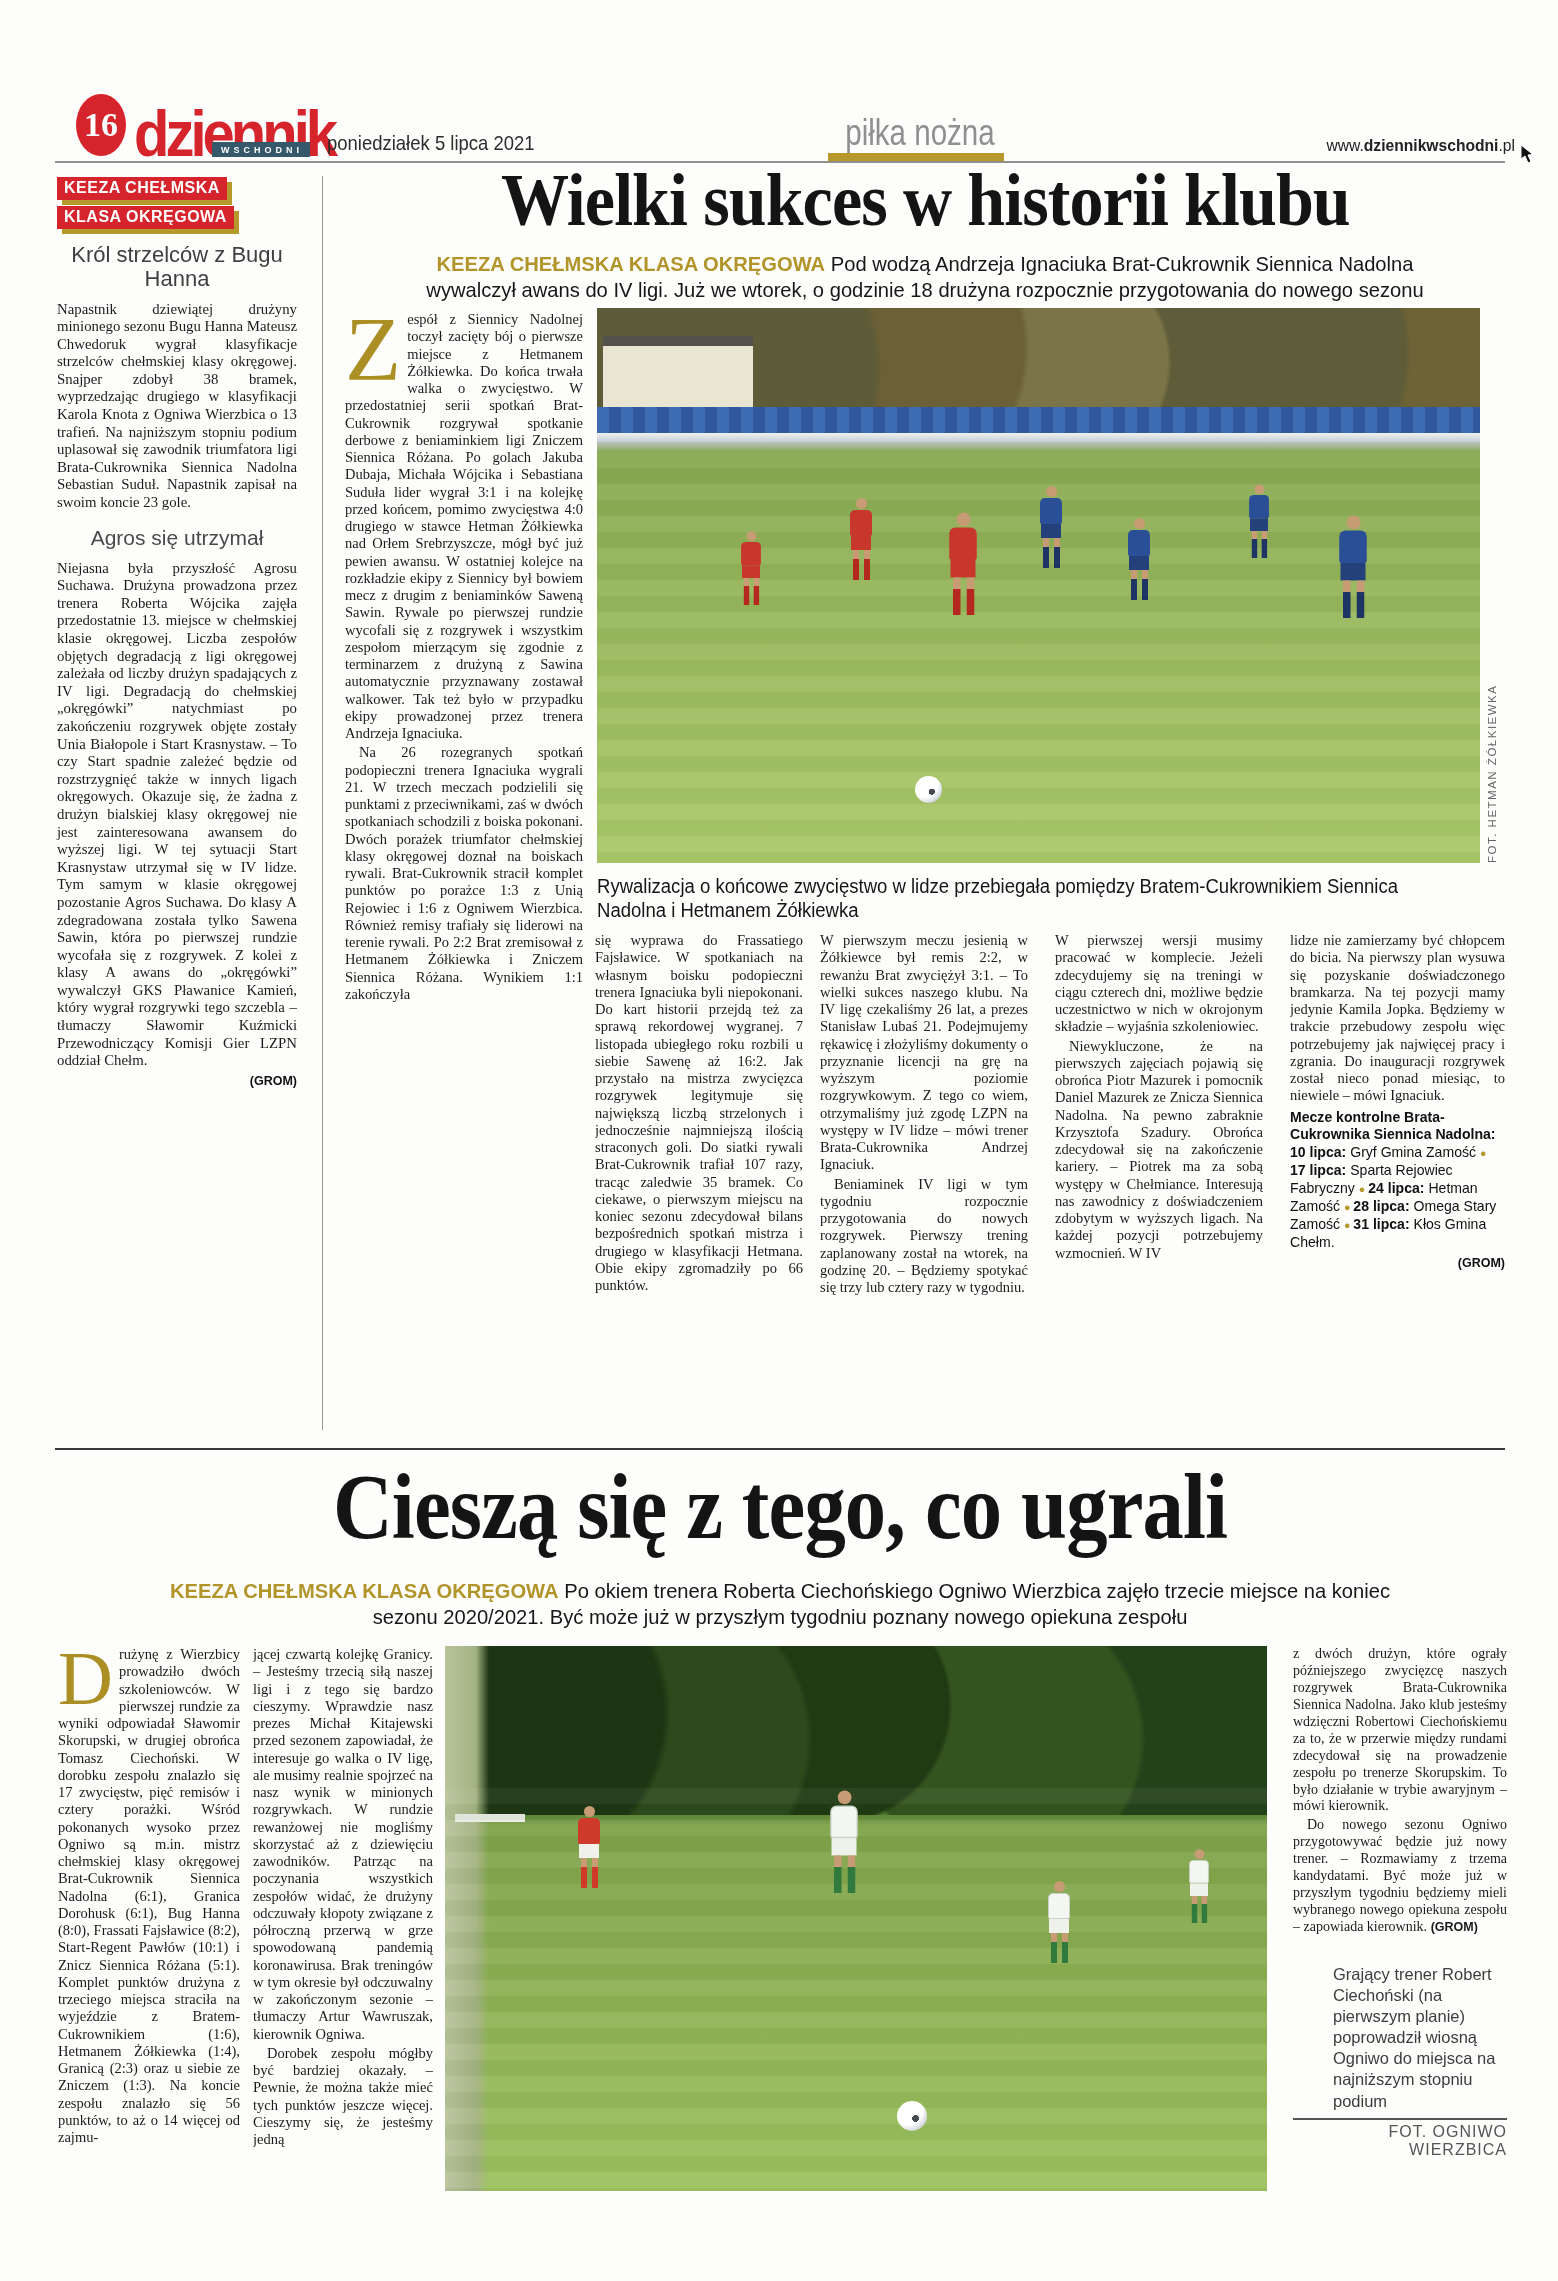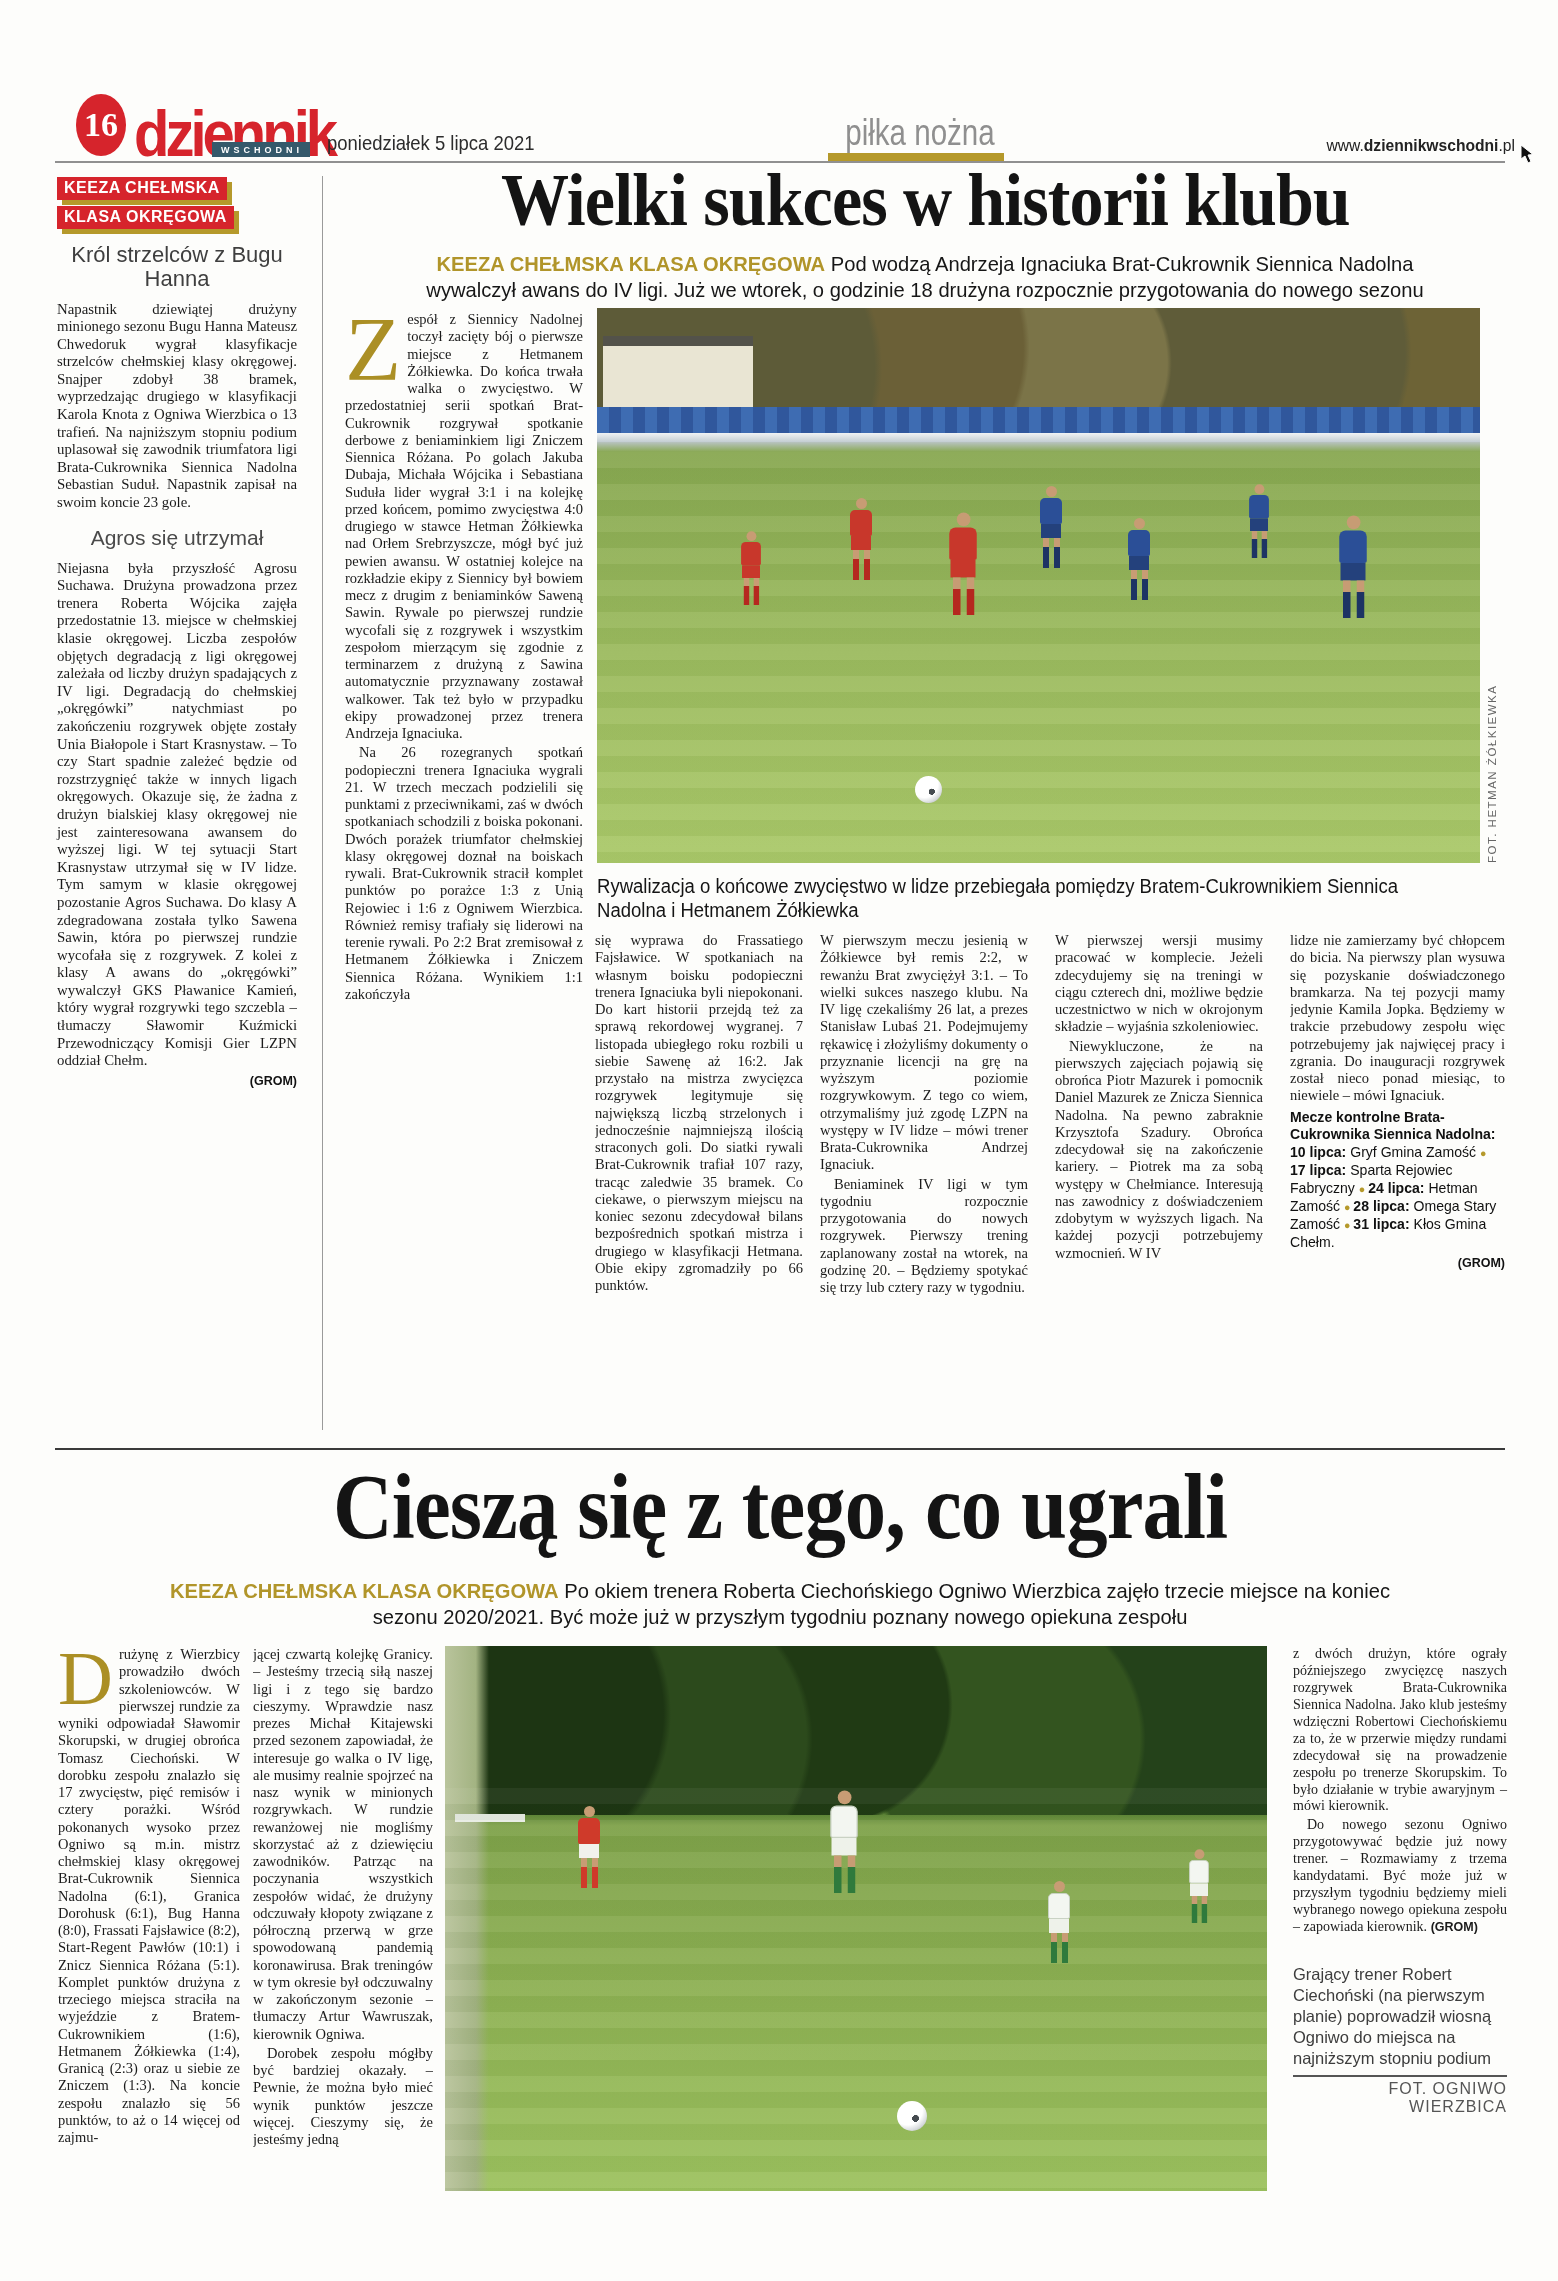--- a/index.html
+++ b/index.html
@@ -67,21 +67,21 @@
   .article2{left:55px;top:1462px;width:1450px;height:810px;}
   .headline2{width:100%;text-align:center;top:0;left:0;}
   .headline2 .headline-inner{font-size:94px;transform:scaleX(.88);}
   .lead2{top:116px;left:55px;width:1340px;text-align:center;font-family:"Liberation Sans",sans-serif;
     font-size:21px;line-height:1.25;color:#161616;transform:scaleX(.96);transform-origin:center;}
   .a2col1{left:3px;top:184px;width:182px;height:665px;}
   .a2col2{left:198px;top:184px;width:180px;height:665px;}
   .photo2{left:390px;top:184px;width:822px;height:545px;}
   .a2col3{left:1238px;top:184px;width:214px;}
   .a2col3 p{font-size:14px;line-height:1.21;}
-  .caption2{margin-top:28px;font-family:"Liberation Sans",sans-serif;font-size:16.5px;line-height:1.28;color:#3d3d3d;}
+  .caption2{margin-top:28px;font-family:"Liberation Sans",sans-serif;font-size:16.5px;line-height:1.28;color:#3d3d3d;margin-left:40px;}
   .credit2{margin-top:6px;border-top:2px solid #555;padding-top:3px;text-align:right;
     font-family:"Liberation Sans",sans-serif;font-size:16px;letter-spacing:1px;color:#555;}
   .inline-byline{font-family:"Liberation Sans",sans-serif;font-weight:bold;font-size:12.5px;}
   
   .photo1{background:linear-gradient(180deg,#7d7850 0%,#6f6a45 9%,#847c4e 15%,#8c8456 17%,
     #3e6cb2 18%,#33588f 21.5%,#d3d9dc 22.5%,#bcc5ca 24%,#88a851 26%,#9cbb5f 62%,#abc96a 100%);}
   .trees1{left:0;top:0;width:100%;height:18%;
     background:radial-gradient(circle at 12% 60%,#5d5b38 0 22%,transparent 23%),
       radial-gradient(circle at 30% 40%,#6b6037 0 26%,transparent 27%),
       radial-gradient(circle at 52% 55%,#7b7448 0 24%,transparent 25%),
@@ -258,21 +258,21 @@
 
 <div class="abs article2">
   <h1 class="abs headline2" style="margin:0;"><span class="headline-inner">Cieszą się z tego, co ugrali</span></h1>
   <p class="abs lead2" style="margin:0;"><span class="kicker">KEEZA CHEŁMSKA KLASA OKRĘGOWA</span><span> Po okiem trenera Roberta Ciechońskiego Ogniwo Wierzbica zajęło trzecie miejsce na koniec sezonu 2020/2021. Być może już w przyszłym tygodniu poznany nowego opiekuna zespołu</span></p>
 
   <div class="col a2col1">
     <p><span class="dropcap dc-d">D</span><span>rużynę z Wierzbicy prowadziło dwóch szkoleniowców. W pierwszej rundzie za wyniki odpowiadał Sławomir Skorupski, w drugiej obrońca Tomasz Ciechoński. W dorobku zespołu znalazło się 17 zwycięstw, pięć remisów i cztery porażki. Wśród pokonanych wysoko przez Ogniwo są m.in. mistrz chełmskiej klasy okręgowej Brat-Cukrownik Siennica Nadolna (6:1), Granica Dorohusk (6:1), Bug Hanna (8:0), Frassati Fajsławice (8:2), Start-Regent Pawłów (10:1) i Znicz Siennica Różana (5:1). Komplet punktów drużyna z trzeciego miejsca straciła na wyjeździe z Bratem-Cukrownikiem (1:6), Hetmanem Żółkiewka (1:4), Granicą (2:3) oraz u siebie ze Zniczem (1:3). Na koncie zespołu znalazło się 56 punktów, to aż o 14 więcej od zajmu-</span></p>
   </div>
   <div class="col a2col2">
     <p>jącej czwartą kolejkę Granicy. – Jesteśmy trzecią siłą naszej ligi i z tego się bardzo cieszymy. Wprawdzie nasz prezes Michał Kitajewski przed sezonem zapowiadał, że interesuje go walka o IV ligę, ale musimy realnie spojrzeć na nasz wynik w minionych rozgrywkach. W rundzie rewanżowej nie mogliśmy skorzystać aż z dziewięciu zawodników. Patrząc na poczynania wszystkich zespołów widać, że drużyny odczuwały kłopoty związane z półroczną przerwą w grze spowodowaną pandemią koronawirusa. Brak treningów w tym okresie był odczuwalny w zakończonym sezonie – tłumaczy Artur Wawruszak, kierownik Ogniwa.</p>
-    <p>Dorobek zespołu mógłby być bardziej okazały. – Pewnie, że można było mieć wynik punktów jeszcze więcej. Cieszymy się, że jesteśmy jedną</p>
+    <p>Dorobek zespołu mógłby być bardziej okazały. – Pewnie, że można także mieć tych punktów jeszcze więcej. Cieszymy się, że jesteśmy jedną</p>
   </div>
 
   <div class="photo photo2">
     <div class="abs trees2"></div>
     <div class="abs path2"></div>
     <div class="abs fence2"></div>
     <div class="abs grass-tex"></div>
     <div class="pl kit-red2" style="left:130px;top:160px">
         <span class="h"></span>
         <span class="t"></span>

